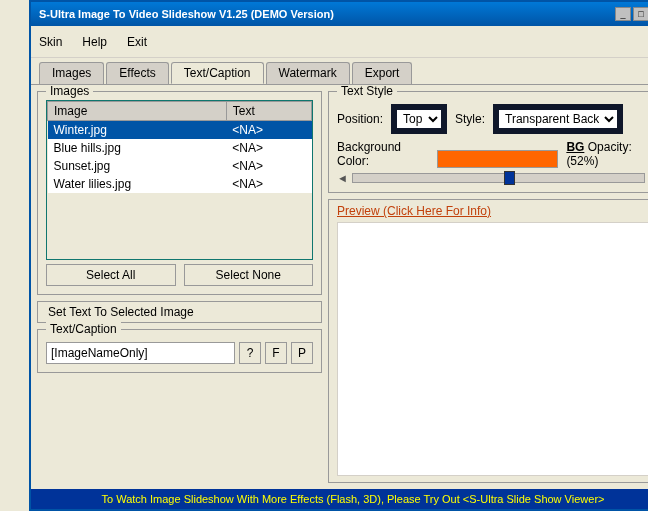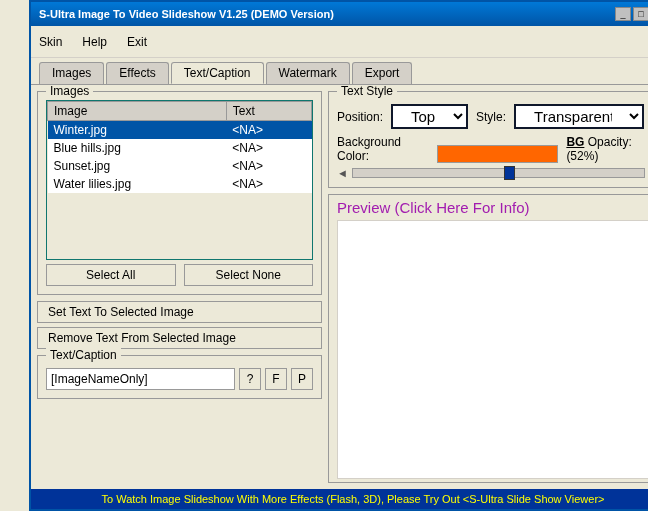--- a/index.html
+++ b/index.html
@@ -248,24 +248,24 @@
     }
 
     .style-row {
       display: flex;
       align-items: center;
       gap: 8px;
       margin-top: 4px;
     }
     .style-label { font-size: 12px; }
     .style-select {
-      border: 2px solid #0f172a;
+      border: 6px solid #0f172a;
       background: white;
-      font-size: 15px;
-      padding: 1px 14px;
+      font-size: 12px;
+      padding: 1px 2px;
       cursor: pointer;
     }
     .style-select-wide {
       width: 130px;
     }
 
     .bg-row {
       display: flex;
       align-items: flex-end;
       gap: 8px;
@@ -284,23 +284,24 @@
     }
     .bg-label { font-size: 12px; }
 
     .preview-group {
       border: 1px solid #999;
       padding: 4px 8px;
       position: relative;
       flex: 1;
     }
     .preview-title {
-      font-size: 15px;
-      color: #a21caf;
-      cursor: pointer;
+      font-size: 12px;
+      color: #c2410c;
+      cursor: pointer;
+      text-decoration: underline;
     }
     .preview-area {
       background: white;
       border: 1px solid #d4d0c8;
       width: 100%;
       height: calc(100% - 20px);
       margin-top: 4px;
     }
 
     
@@ -377,21 +378,20 @@
         </div>
 
         <div class="select-buttons">
           <button class="btn">Select All</button>
           <button class="btn">Select None</button>
         </div>
       </div>
 
       <div class="action-buttons">
         <button class="btn">Set Text To Selected Image</button>
-        <button class="btn">Remove Text From Selected Image</button>
       </div>
 
       <div class="caption-group">
         <span class="caption-group-title">Text/Caption</span>
         <div class="caption-input-row">
           <input class="caption-input" type="text" value="[ImageNameOnly]" style="">
           <button class="caption-btn">?</button>
           <button class="caption-btn">F</button>
           <button class="caption-btn">P</button>
         </div>

